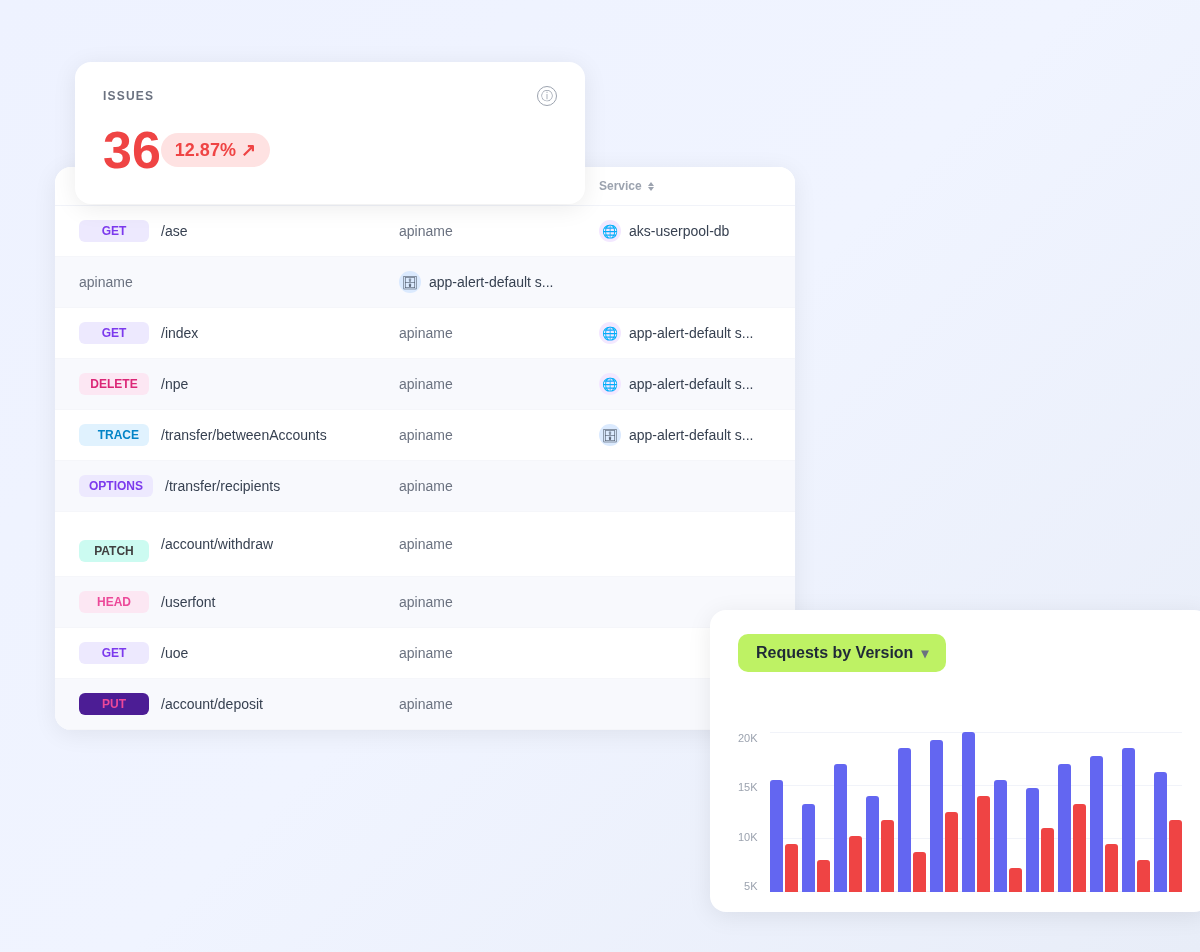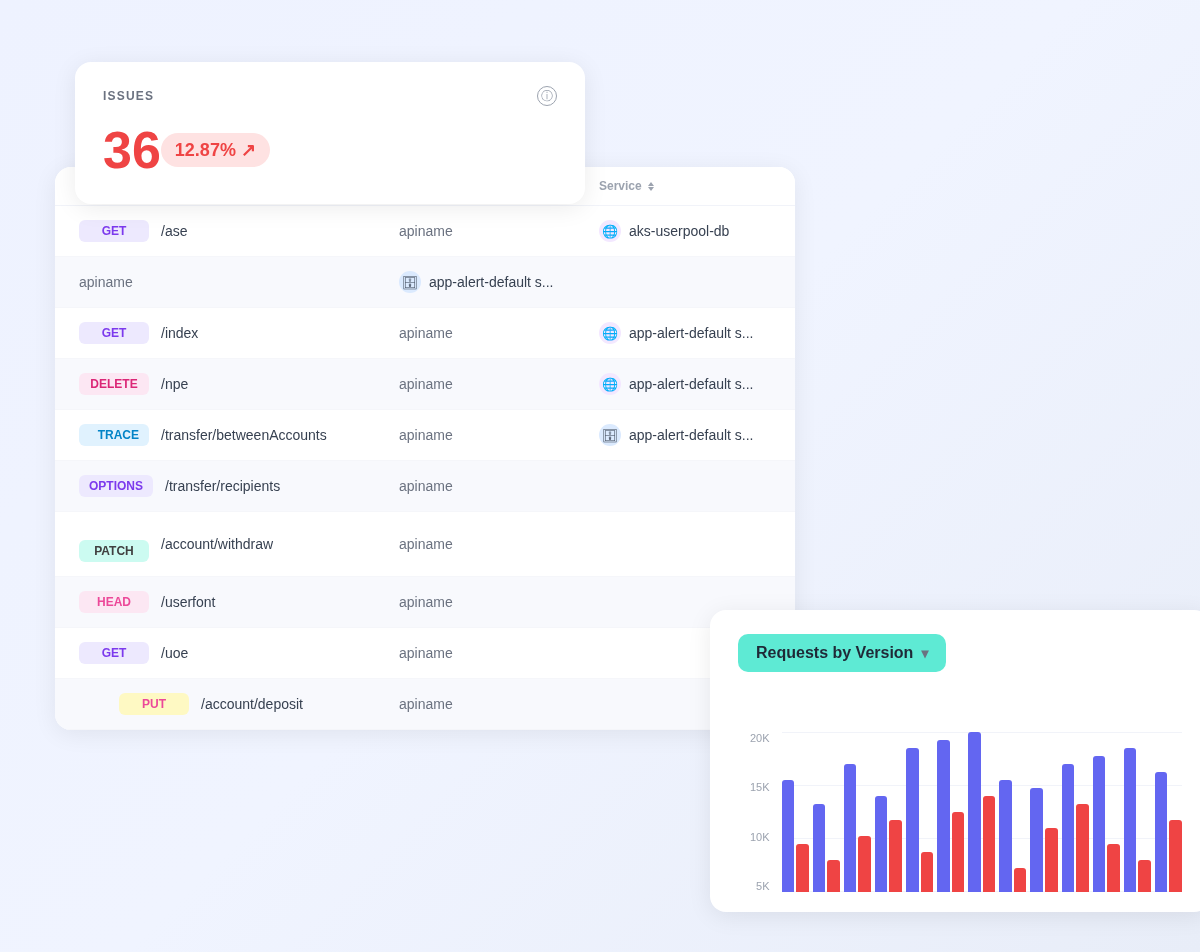--- a/index.html
+++ b/index.html
@@ -150,21 +150,21 @@
       min-width: 70px;
       text-align: center;
     }
     .method-get { background: #ede9fe; color: #7c3aed; }
     .method-post { background: #d1fae5; color: #059669; }
     .method-delete { background: #fce7f3; color: #db2777; }
     .method-trace { background: #e0f2fe; color: #0284c7; text-align: right; }
     .method-options { background: #ede9fe; color: #7c3aed; }
     .method-patch { background: #ccfbf1; color: #404040; margin-top: 14px; }
     .method-head { background: #fce7f3; color: #ec4899; border-radius: 6px; }
-    .method-put { background: #fef9c3; color: #ec4899; margin-left: 40px; }
+    .method-put { background: #4c1d95; color: #ec4899; }
 
     .path-text {
       font-size: 14px;
       color: #374151;
       font-weight: 400;
     }
     .api-cell {
       font-size: 14px;
       color: #6b7280;
     }
@@ -208,40 +208,39 @@
     .chart-header {
       display: flex;
       align-items: center;
       justify-content: space-between;
       margin-bottom: 20px;
     }
     .chart-title-btn {
       display: flex;
       align-items: center;
       gap: 8px;
-      background: #5eead4;
+      background: #bef264;
       border: none;
       border-radius: 10px;
       padding: 10px 18px;
       font-size: 16px;
       font-weight: 600;
       color: #1f2937;
       cursor: pointer;
     }
     .chevron-down {
       color: #6b7280;
       font-size: 14px;
     }
 
     .chart-area {
       position: relative;
       height: 200px;
       display: flex;
       align-items: flex-end;
-      margin-left: 12px;
     }
     .y-axis {
       display: flex;
       flex-direction: column;
       justify-content: space-between;
       height: 160px;
       margin-right: 12px;
       padding-bottom: 0;
     }
     .y-label {

